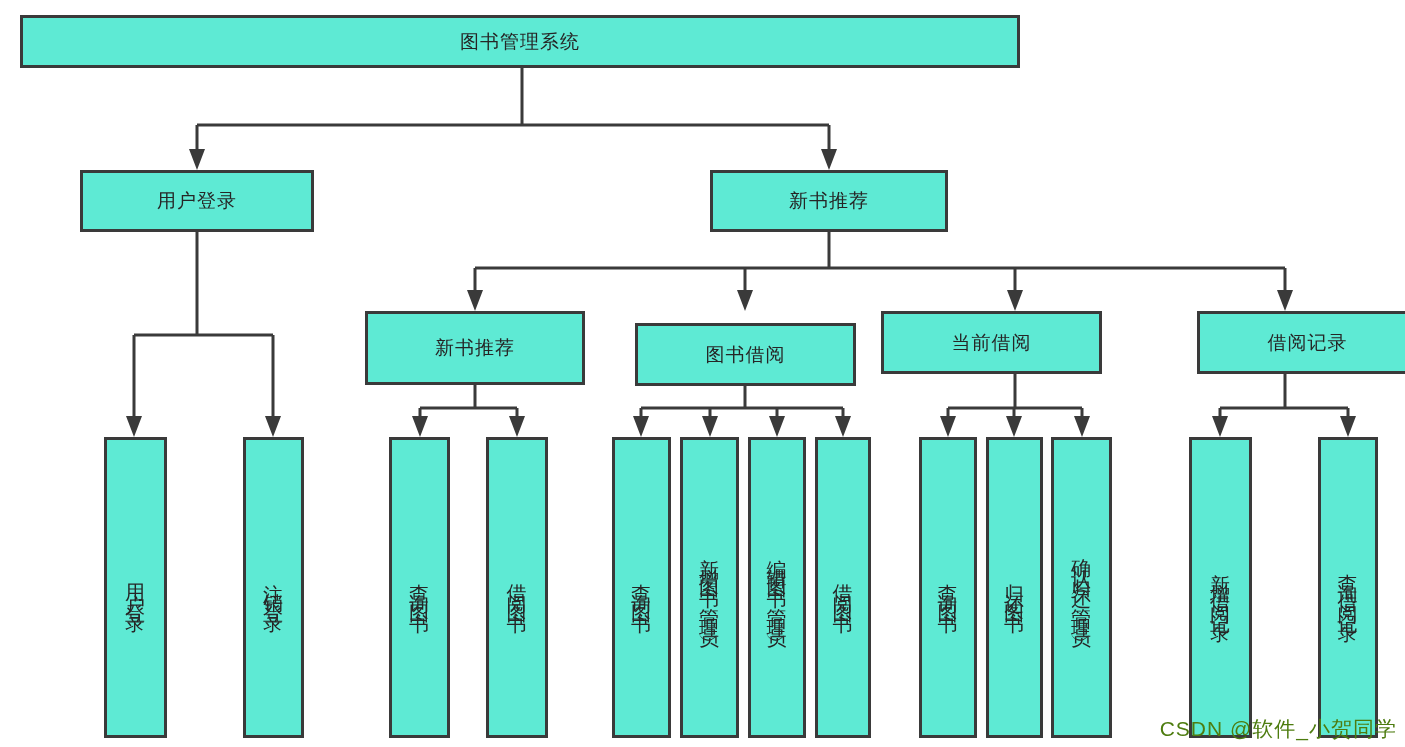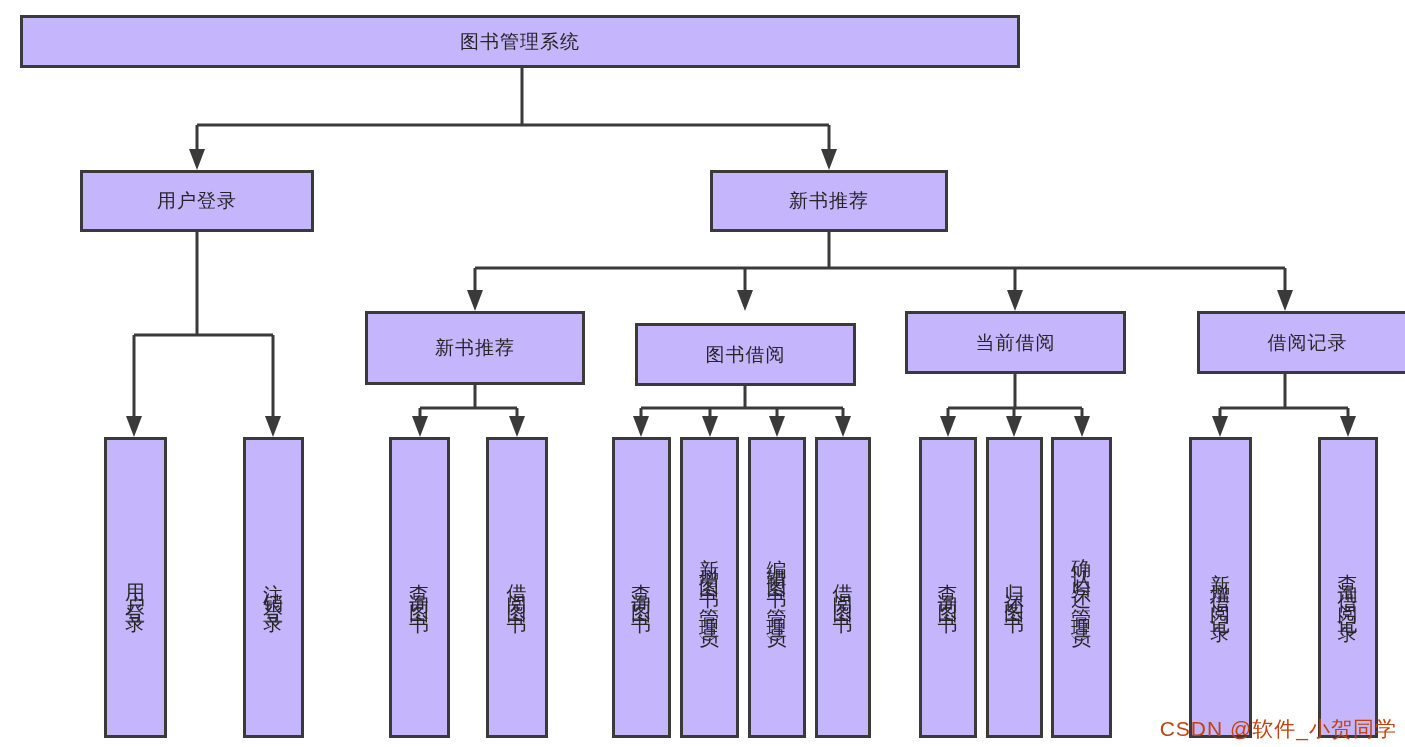--- a/index.html
+++ b/index.html
@@ -18,21 +18,21 @@
   .wires {
     position: absolute;
     left: 0;
     top: 0;
     z-index: 1;
   }
   .box {
     position: absolute;
     box-sizing: border-box;
     border: 3px solid #3a3a3a;
-    background: #c4b5fd;
+    background: #5eead4;
     color: #262626;
     display: flex;
     align-items: center;
     justify-content: center;
     z-index: 2;
   }
   .hbox {
     font-size: 19px;
     letter-spacing: 1px;
   }
@@ -41,21 +41,21 @@
     text-orientation: mixed;
     font-size: 20px;
     line-height: 1;
     letter-spacing: 10px;
     white-space: nowrap;
   }
   .watermark {
     position: absolute;
     right: 8px;
     bottom: 4px;
-    color: #c2410c;
+    color: #4d7c0f;
     font-size: 21px;
     letter-spacing: 1px;
     z-index: 3;
   }
 </style>
 </head>
 <body>
 
 <div class="canvas">
 
@@ -102,21 +102,21 @@
   <div class="box hbox" style="left:710px; top:170px; width:238px; height:62px;">
     <span>新书推荐</span>
   </div>
 
   <div class="box hbox" style="left:365px; top:311px; width:220px; height:74px;">
     <span>新书推荐</span>
   </div>
   <div class="box hbox" style="left:635px; top:311px; width:221px; height:63px;margin-top:12px;">
     <span>图书借阅</span>
   </div>
-  <div class="box hbox" style="left:905px; top:311px; width:221px; height:63px;">
+  <div class="box hbox" style="left:881px; top:311px; width:221px; height:63px;">
     <span>当前借阅</span>
   </div>
   <div class="box hbox" style="left:1175px; top:311px; width:221px; height:63px;margin-left:22px;">
     <span>借阅记录</span>
   </div>
 
   <div class="box vbox" style="left:104px; top:437px; width:63px; height:301px;">
     <span>用户登录</span>
   </div>
   <div class="box vbox" style="left:243px; top:437px; width:61px; height:301px;">

